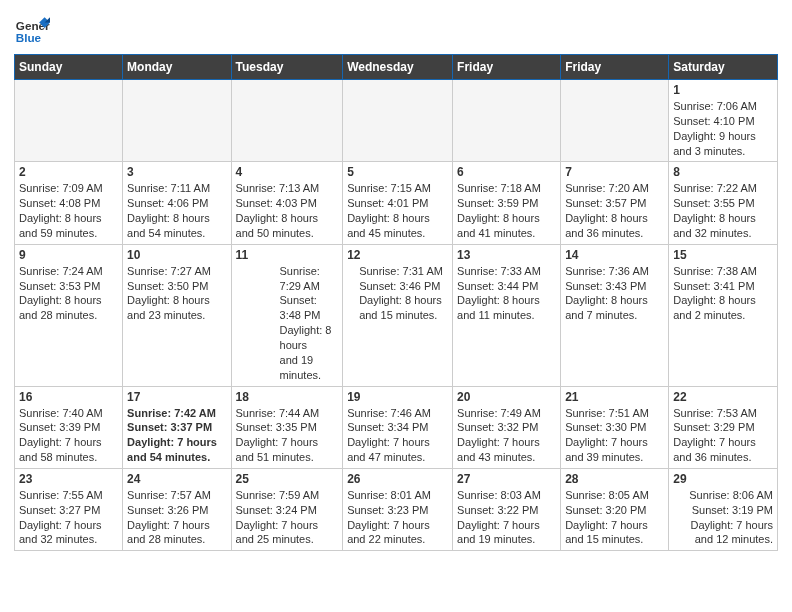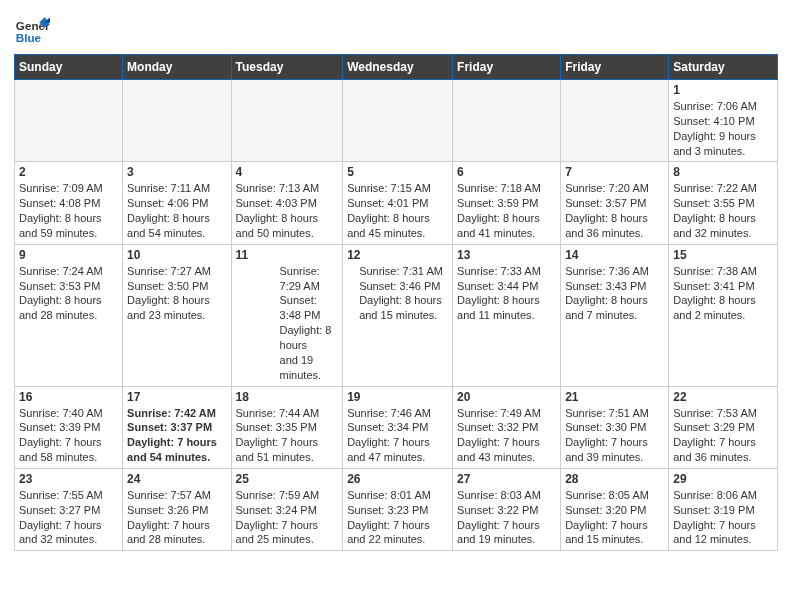--- a/index.html
+++ b/index.html
@@ -324,21 +324,21 @@
           </td>
           <td>
             <div class="day-number">28</div>
             <div class="day-info" style="white-space: pre-line;">Sunrise: 8:05 AM
 Sunset: 3:20 PM
 Daylight: 7 hours
 and 15 minutes.</div>
           </td>
           <td>
             <div class="day-number">29</div>
-            <div class="day-info" style="white-space: pre-line;">Sunrise: 8:06 AM
+            <div class="day-info" style="white-space: pre-line; text-align: right;">Sunrise: 8:06 AM
 Sunset: 3:19 PM
 Daylight: 7 hours
 and 12 minutes.</div>
           </td>
         </tr>
       </tbody>
   </table>
 </div>
 
 </body></html>

